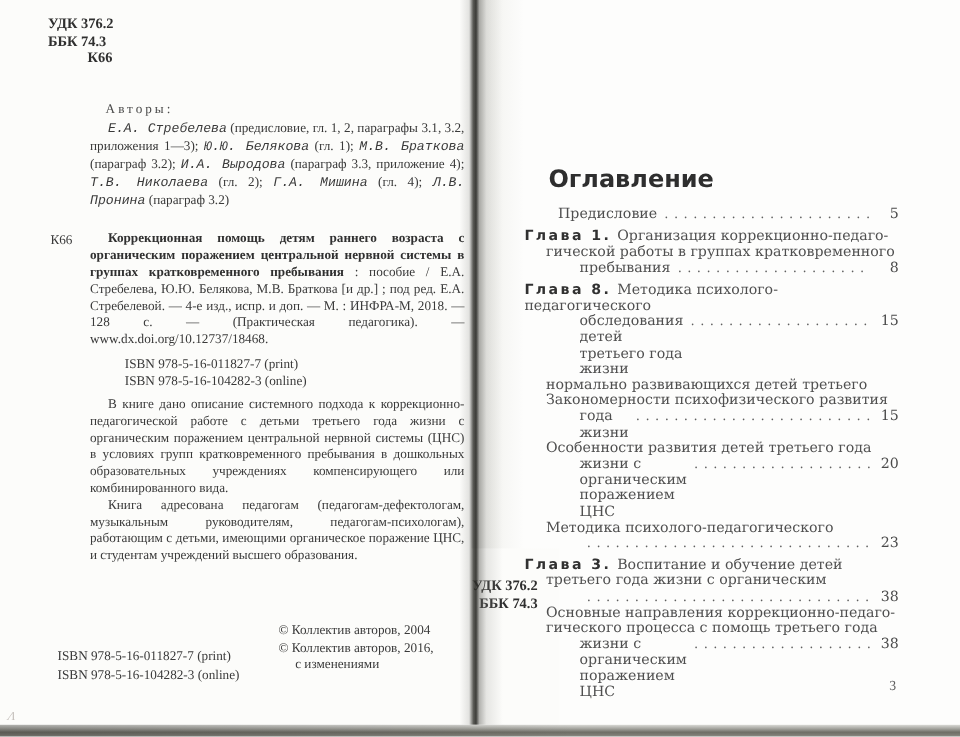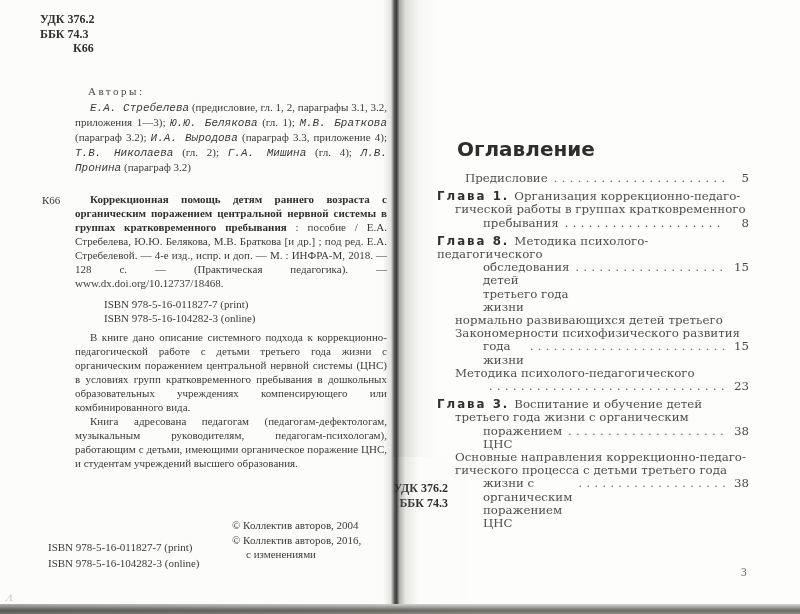--- a/index.html
+++ b/index.html
@@ -160,38 +160,45 @@
           <div class="toc-entry sub">
             <div class="toc-line ind"><span class="toc-text">нормально развивающихся детей третьего</span></div>
             <div class="toc-line ind"><span class="toc-text">Закономерности психофизического развития</span></div>
             <div class="toc-line last ind">
               <span class="toc-text">года жизни</span>
               <span class="leader"></span>
               <span class="pagenum">15</span>
             </div>
           </div>
           <div class="toc-entry sub">
+            <div class="toc-line ind"><span class="toc-text">Особенности развития детей третьего года</span></div>
+            <div class="toc-line last ind">
+              <span class="toc-text">жизни с органическим поражением ЦНС</span>
+              <span class="leader"></span>
+              <span class="pagenum">20</span>
+            </div>
+          </div>
+          <div class="toc-entry sub">
             <div class="toc-line ind"><span class="toc-text">Методика психолого-педагогического</span></div>
             <div class="toc-line last ind">
               <span class="leader"></span>
               <span class="pagenum">23</span>
             </div>
           </div>
           <div class="toc-entry chapter">
             <div class="toc-line"><span class="toc-text"><span class="chap-label">Глава 3.</span>Воспитание и обучение детей</span></div>
             <div class="toc-line ind"><span class="toc-text">третьего года жизни с органическим</span></div>
             <div class="toc-line last ind">
-              <span class="toc-text">поражением ЦНС</span>
               <span class="leader"></span>
               <span class="pagenum">38</span>
             </div>
           </div>
           <div class="toc-entry sub">
             <div class="toc-line ind"><span class="toc-text">Основные направления коррекционно-педаго-</span></div>
-            <div class="toc-line ind"><span class="toc-text">гического процесса с детьми третьего года</span></div>
+            <div class="toc-line ind"><span class="toc-text">гического процесса с помощь третьего года</span></div>
             <div class="toc-line last ind">
               <span class="toc-text">жизни с органическим поражением ЦНС</span>
               <span class="leader"></span>
               <span class="pagenum">38</span>
             </div>
           </div>
         </div>
     </div>
     <div class="folio">3</div>
   </div>

